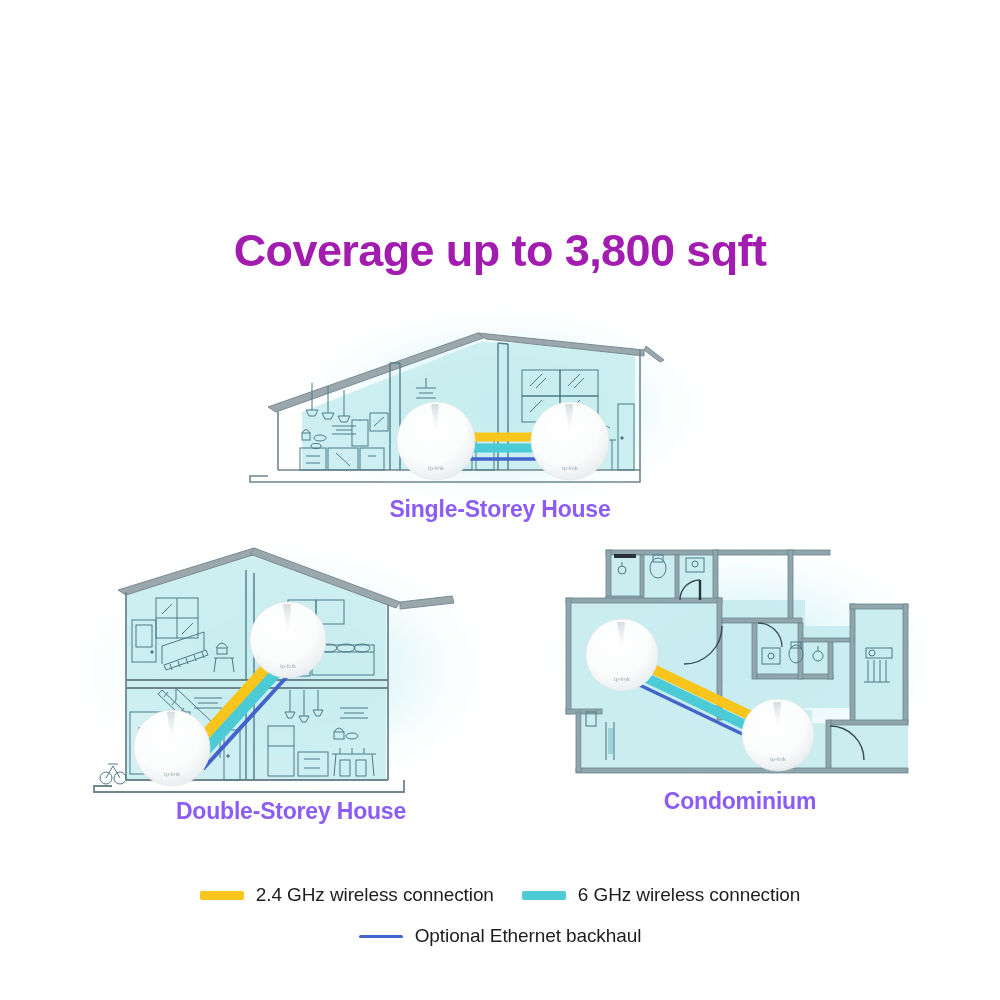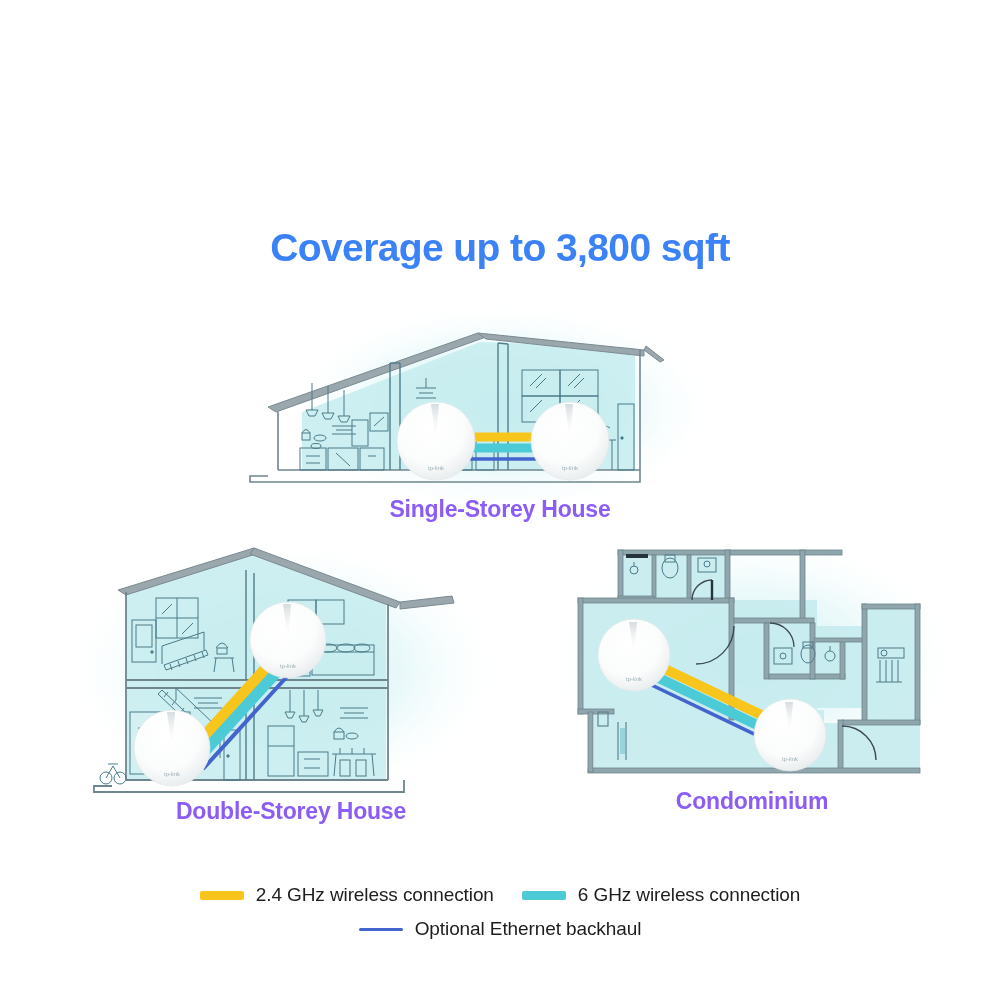--- a/index.html
+++ b/index.html
@@ -21,24 +21,24 @@
     background: #ffffff;
   }
 
   
   .page-title {
     position: absolute;
     left: 0;
     right: 0;
     top: 228px;
     text-align: center;
-    font-size: 39px;
+    font-size: 45px;
     font-weight: 700;
     letter-spacing: -0.6px;
-    color: #3b82f6;
+    color: #a21caf;
     line-height: 1;
     white-space: nowrap;
   }
 
   
   .scenario {
     position: absolute;
   }
   .scenario-art {
     position: absolute;
@@ -50,40 +50,40 @@
     text-align: center;
     font-size: 23px;
     font-weight: 700;
     color: #8b5cf6;
     letter-spacing: -0.2px;
     white-space: nowrap;
   }
 
   #scenario-single { left: 240px; top: 300px; width: 520px; height: 230px; }
   #scenario-double { left: 56px;  top: 540px; width: 470px; height: 300px; }
-  #scenario-condo  { left: 542px; top: 530px; width: 420px; height: 300px; }
+  #scenario-condo  { left: 530px; top: 530px; width: 420px; height: 300px; }
 
   #label-single { left: 0; top: 196px; width: 520px; }
   #label-double { left: 0; top: 258px; width: 470px; }
   #label-condo  { left: 0; top: 258px; width: 420px; }
 
   
   .legend {
     position: absolute;
     left: 0;
     right: 0;
     top: 884px;
   }
   .legend-row {
     display: flex;
     justify-content: center;
     align-items: center;
     gap: 28px;
   }
-  .legend-row.second { margin-top: 12px; }
+  .legend-row.second { margin-top: 19px; }
   .legend-item {
     display: flex;
     align-items: center;
     gap: 12px;
   }
   .legend-swatch {
     display: block;
     border-radius: 2px;
   }
   .legend-swatch.thick { width: 44px; height: 9px; }

